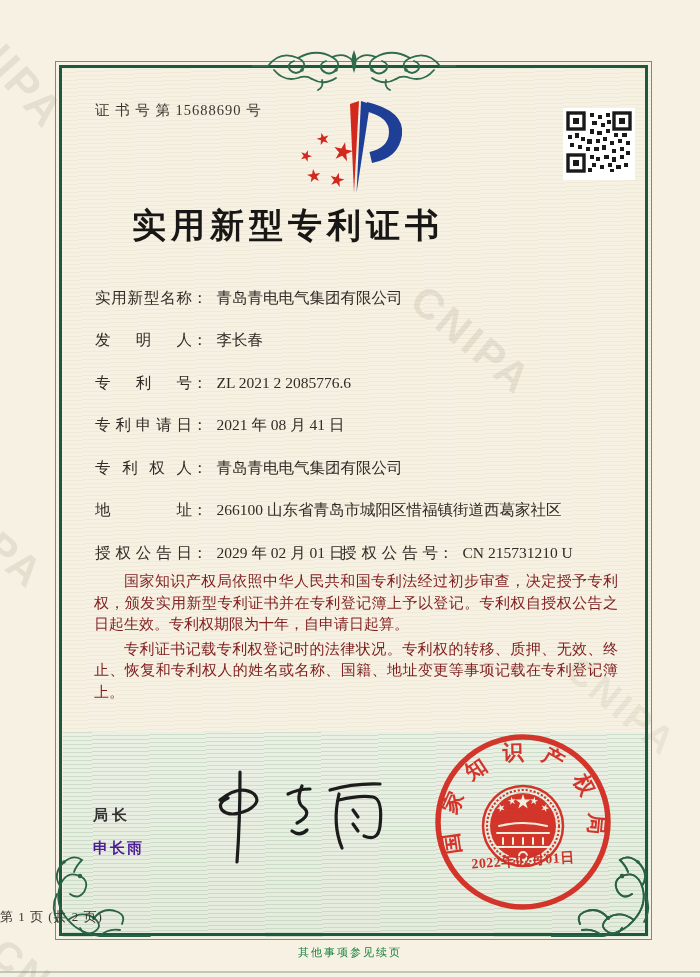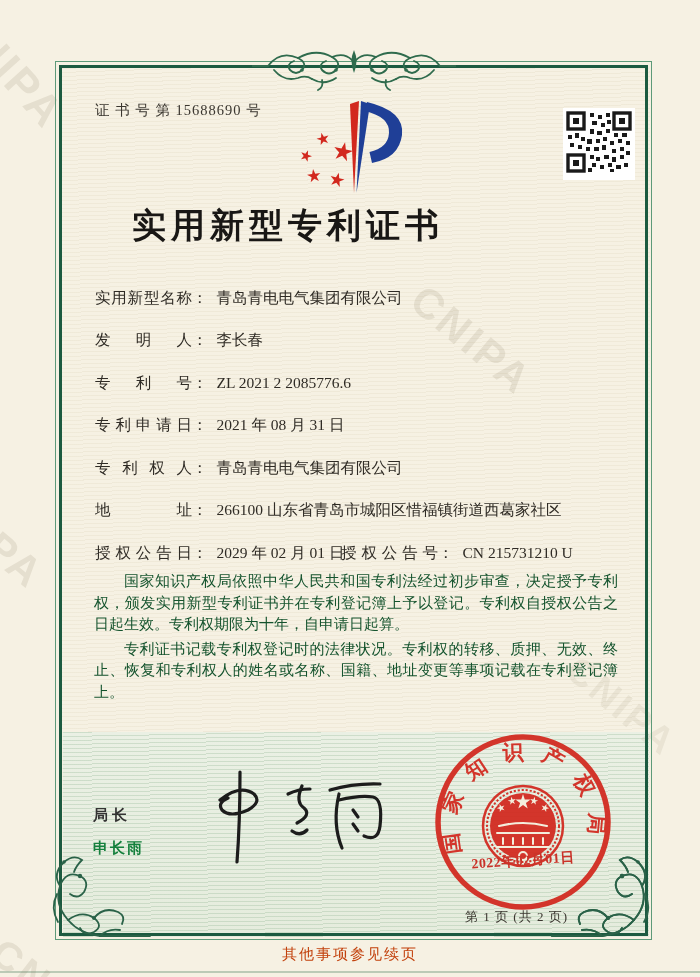--- a/index.html
+++ b/index.html
@@ -50,35 +50,35 @@
   .title { position:absolute; left:0; top:203px; width:576px; text-align:center;
            font-size:34px; font-weight:700; letter-spacing:5px; color:#191715; }
   .fields { position:absolute; left:95px; top:288px; width:532px;
             font-size:15.5px; color:#2f2b25; }
   .frow { position:absolute; left:0; white-space:nowrap; }
   .flabel { display:inline-block; width:97px; text-align:justify;
             text-align-last:justify; }
   .fcolon { display:inline-block; margin-right:9px; }
   .pair2 { position:absolute; left:246px; top:0; }
   .paras { position:absolute; left:94px; top:571px; width:524px;
-           font-size:15px; line-height:21.5px; text-align:justify; color:#14532d; }
+           font-size:15px; line-height:21.5px; text-align:justify; color:#7f1d1d; }
   .paras p { margin:0; text-indent:2em; }
   .paras p + p { margin-top:3px; }
   .sig-title { position:absolute; left:93px; top:806px;
                font-family:"Liberation Sans","DejaVu Sans",sans-serif;
                font-weight:700; font-size:15px; letter-spacing:4px; color:#333; }
   .sig-name  { position:absolute; left:93px; top:839px;
                font-family:"Liberation Sans","DejaVu Sans",sans-serif;
-               font-weight:700; font-size:15px; letter-spacing:2px; color:#15803d; }
+               font-weight:700; font-size:15px; letter-spacing:2px; color:#4c1d95; }
   .signature { position:absolute; left:192px; top:758px; }
   .seal { position:absolute; left:433px; top:730px; opacity:0.93; }
-  .page-num { position:absolute; left:0; top:908px; width:568px; text-align:right;
+  .page-num { position:absolute; left:0; top:908px; width:568px; text-align:left;
               font-size:13px; letter-spacing:1px; color:#3a362f; }
   .footer-note { position:absolute; left:0; top:945px; width:700px; text-align:center;
-                 font-size:15px; letter-spacing:2px; color:#c2410c; }
+                 font-size:11px; letter-spacing:2px; color:#15803d; }
 </style>
 </head>
 <body>
 
 <div class="texture"></div>
 <div class="green-band"></div>
 <div class="bottom-edge-line"></div>
 
 <span class="wm" style="left:-25px; top:-6px; font-size:44px; transform:rotate(48deg);">CNIPA</span>
 <span class="wm" style="left:432px; top:276px; font-size:42px; transform:rotate(40deg);">CNIPA</span>
@@ -222,21 +222,21 @@
     <div class="frow" style="top:0;">
       <span class="flabel">实用新型名称</span><span class="fcolon">：</span><span>青岛青电电气集团有限公司</span>
     </div>
     <div class="frow" style="top:42px;">
       <span class="flabel">发明人</span><span class="fcolon">：</span><span>李长春</span>
     </div>
     <div class="frow" style="top:85px;">
       <span class="flabel">专利号</span><span class="fcolon">：</span><span>ZL 2021 2 2085776.6</span>
     </div>
     <div class="frow" style="top:127px;">
-      <span class="flabel">专利申请日</span><span class="fcolon">：</span><span>2021 年 08 月 31 日</span>
+      <span class="flabel">专利申请日</span><span class="fcolon">：</span><span>2021 年 08 月 41 日</span>
     </div>
     <div class="frow" style="top:170px;">
       <span class="flabel">专利权人</span><span class="fcolon">：</span><span>青岛青电电气集团有限公司</span>
     </div>
     <div class="frow" style="top:212px;">
       <span class="flabel">地址</span><span class="fcolon">：</span><span>266100 山东省青岛市城阳区惜福镇街道西葛家社区</span>
     </div>
     <div class="frow" style="top:255px; width:532px;">
       <span class="flabel">授权公告日</span><span class="fcolon">：</span><span>2029 年 02 月 01 日</span>
       <span class="pair2">

